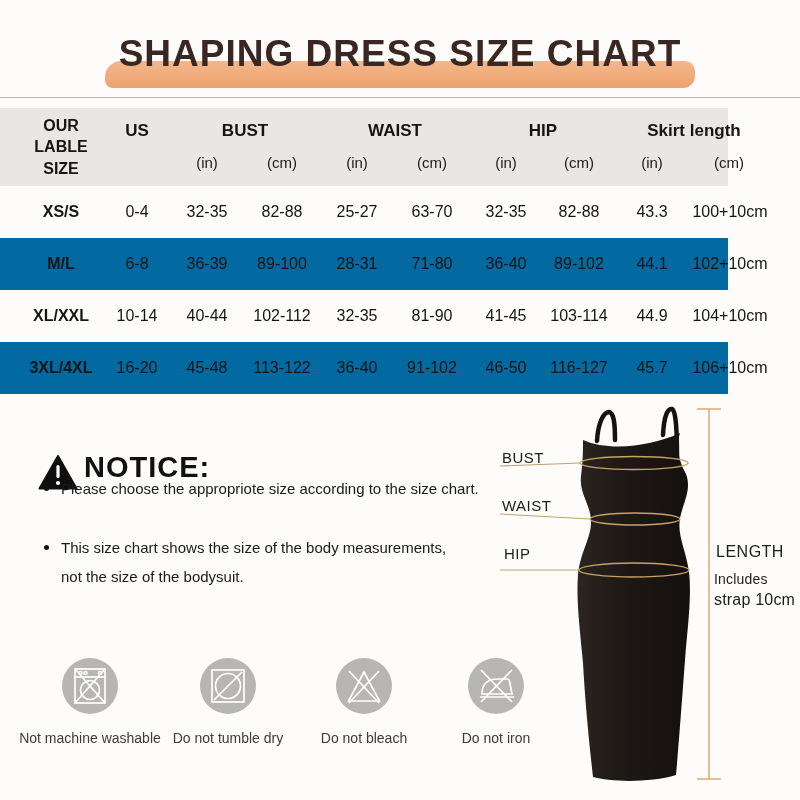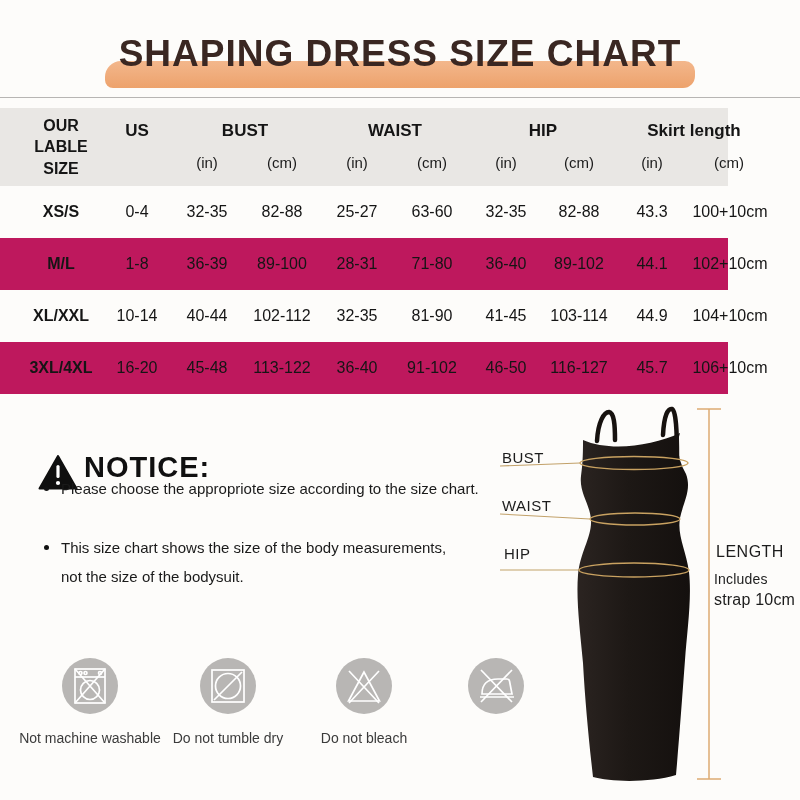--- a/index.html
+++ b/index.html
@@ -41,21 +41,21 @@
   .g-label{display:flex;align-items:center;justify-content:center;font-weight:bold;font-size:17px;}
   .g-skirt .g-label{padding-right:28px;}
   .g-units{display:grid;}
   .g-bust .g-units,.g-waist .g-units{grid-template-columns:74px 76px;}
   .g-hip .g-units{grid-template-columns:72px 74px;}
   .g-skirt .g-units{grid-template-columns:72px 112px;}
   .g-units span{display:flex;align-items:flex-start;justify-content:center;font-size:15px;color:#1b1b1b;}
   .g-skirt .g-units span:last-child{padding-right:30px;}
 
   .trow{height:52px;align-items:center;text-align:center;font-size:16px;background:#fdfcfa;}
-  .trow.alt{background:#be185d;}
+  .trow.alt{background:#0369a1;}
   .trow .c-size{font-weight:bold;padding-left:18px;}
   .trow .c-last{padding-right:28px;}
 
   
   .notice-icon{position:absolute;left:38px;top:455px;}
   .notice-heading{position:absolute;left:84px;top:451px;font-size:29px;font-weight:bold;color:#101010;letter-spacing:1px;}
   .bullet{position:absolute;left:44px;display:flex;font-size:15px;color:#1a1a1a;line-height:20px;}
   .bullet .dot{width:5px;height:5px;border-radius:50%;background:#111;margin:7px 12px 0 0;flex:0 0 auto;}
   .bullet-1{top:479px;}
   .bullet-2{top:538px;}
@@ -121,30 +121,30 @@
       </div>
     </div>
   </div>
 
   <div class="trow">
     <div class="c-size">XS/S</div>
     <div>0-4</div>
     <div>32-35</div>
     <div>82-88</div>
     <div>25-27</div>
-    <div>63-60</div>
+    <div>63-70</div>
     <div>32-35</div>
     <div>82-88</div>
     <div>43.3</div>
     <div class="c-last">100+10cm</div>
   </div>
 
   <div class="trow alt">
     <div class="c-size">M/L</div>
-    <div>1-8</div>
+    <div>6-8</div>
     <div>36-39</div>
     <div>89-100</div>
     <div>28-31</div>
     <div>71-80</div>
     <div>36-40</div>
     <div>89-102</div>
     <div>44.1</div>
     <div class="c-last">102+10cm</div>
   </div>
 
@@ -274,13 +274,14 @@
   <div class="label">Do not bleach</div>
 </div>
 <div class="care-item ci-4">
   <div class="circle">
     <svg width="56" height="56" viewBox="0 0 56 56" fill="none" stroke="#ffffff" stroke-width="1.7">
       <path d="M14 36 Q14 21 30 21 L39 21 Q41 21 41.5 23 L44 36 Z"></path>
       <path d="M12 39 H46"></path>
       <path d="M13 12 L44 44 M44 12 L13 44"></path>
     </svg>
   </div>
+  <div class="label">Do not iron</div>
 </div>
 
 </body></html>

